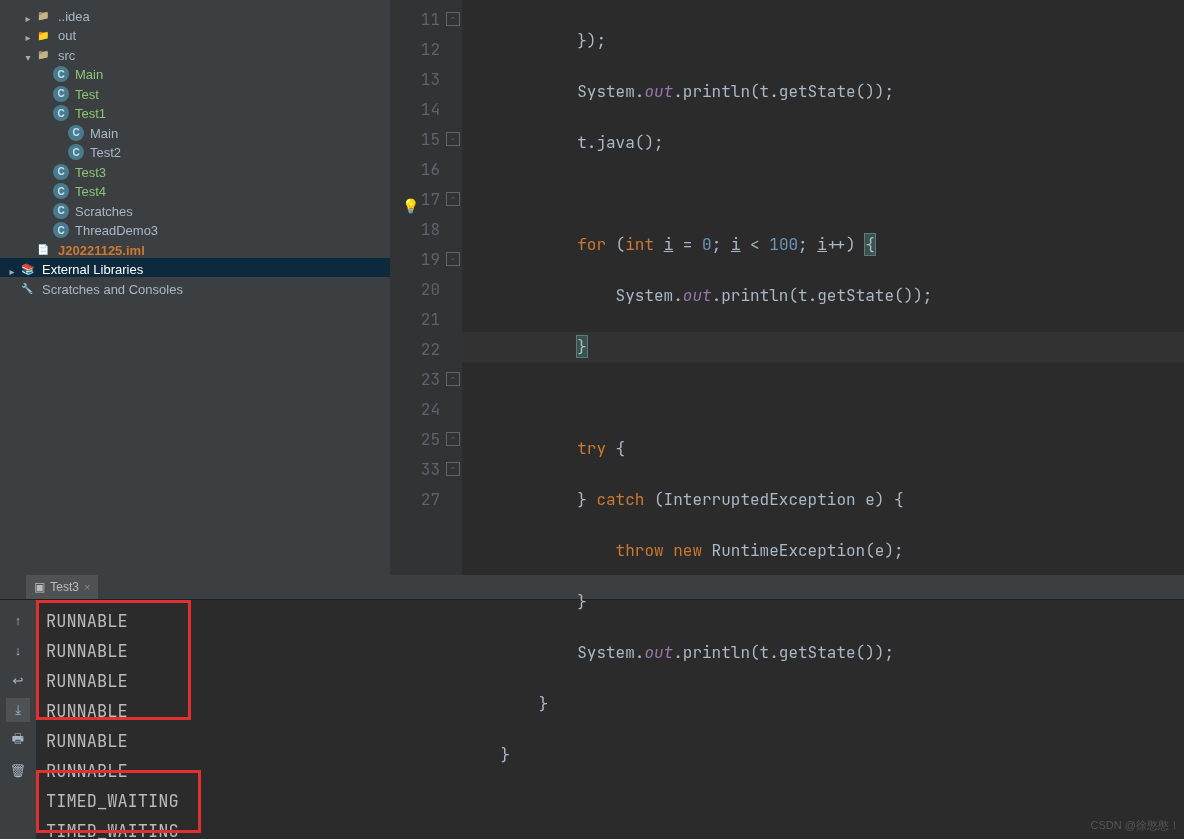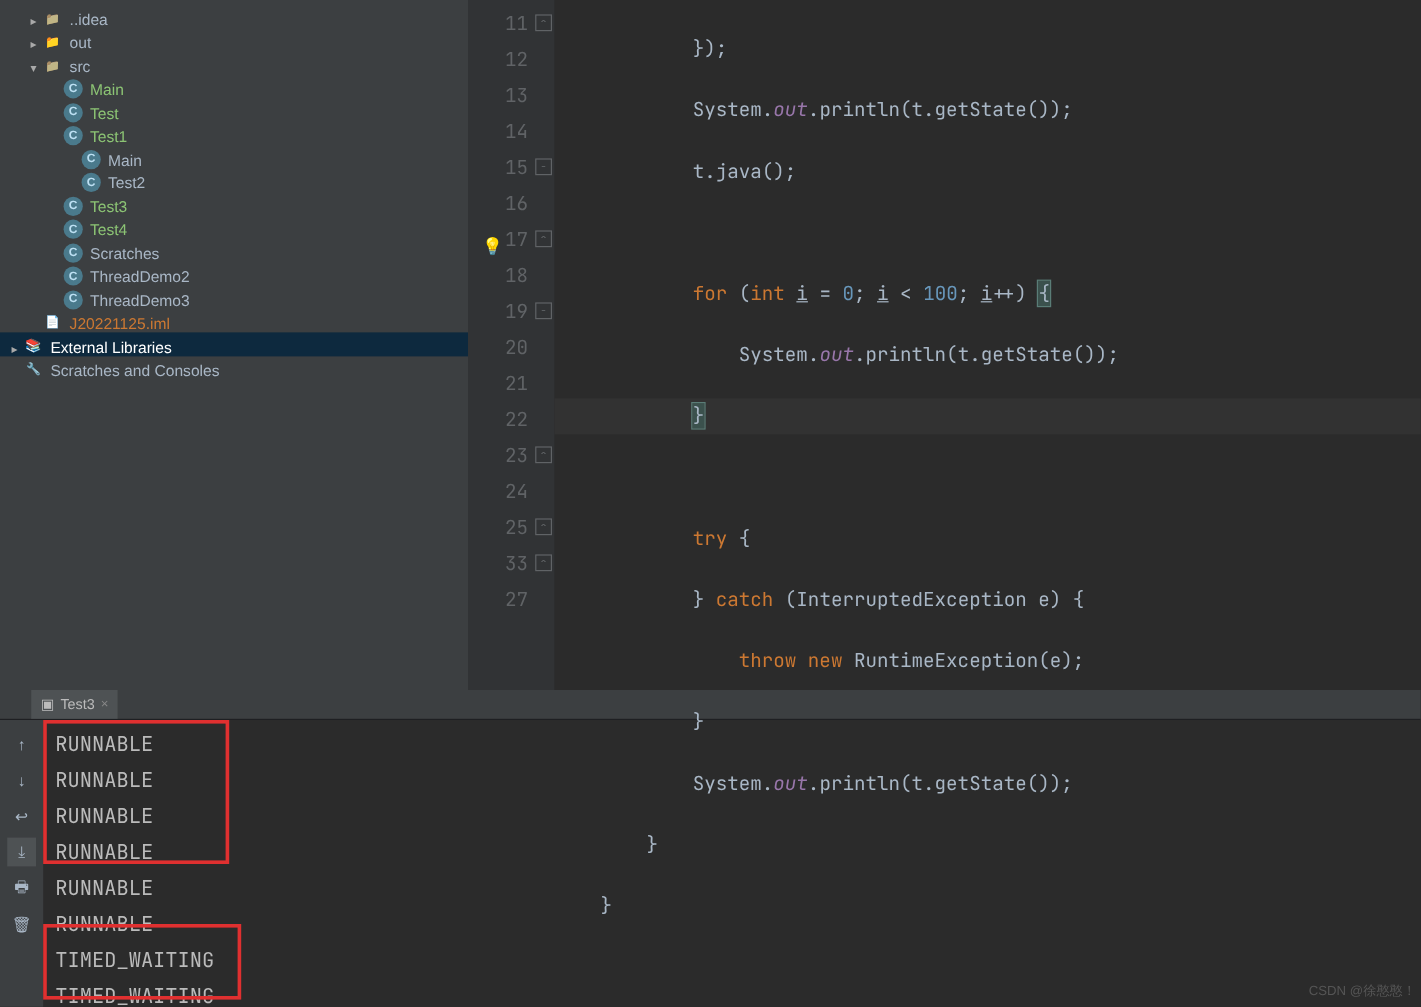--- a/index.html
+++ b/index.html
@@ -47,21 +47,21 @@
 .icon-class { background: #4a7a8c; color: #bde0f3; }
 .icon-class::before { content: 'C'; }
 .icon-java { background: #4a7a8c; color: #bde0f3; }
 .icon-java::before { content: 'C'; }
 .icon-libs { color: #87939a; }
 .icon-libs::before { content: '📚'; font-size: 11px; }
 .icon-scratch { color: #87939a; }
 .icon-scratch::before { content: '🔧'; font-size: 10px; }
 .icon-iml { color: #87939a; }
 .icon-iml::before { content: '📄'; font-size: 10px; }
-.txt-orange { color: #cc7832; }
+.txt-orange { color: #cc7832; font-weight: bold; }
 .txt-green { color: #8cc474; }
 .editor {
   flex: 1;
   background: #2b2b2b;
   display: flex;
 }
 .gutter {
   width: 72px;
   background: #313335;
   text-align: right;
@@ -207,25 +207,20 @@
         </div>
       <div class="tree-item indent2">
           <span class="arrow"></span>
           <span class="icon icon-class"></span>
           <span class="txt-green">Test4</span>
         </div>
       <div class="tree-item indent2">
           <span class="arrow"></span>
           <span class="icon icon-class"></span>
           <span>Scratches</span>
-        </div>
-      <div class="tree-item indent2">
-          <span class="arrow"></span>
-          <span class="icon icon-class"></span>
-          <span>ThreadDemo2</span>
         </div>
       <div class="tree-item indent2">
           <span class="arrow"></span>
           <span class="icon icon-class"></span>
           <span>ThreadDemo3</span>
         </div>
       <div class="tree-item indent1">
           <span class="arrow"></span>
           <span class="icon icon-iml"></span>
           <span class="txt-orange">J20221125.iml</span>

